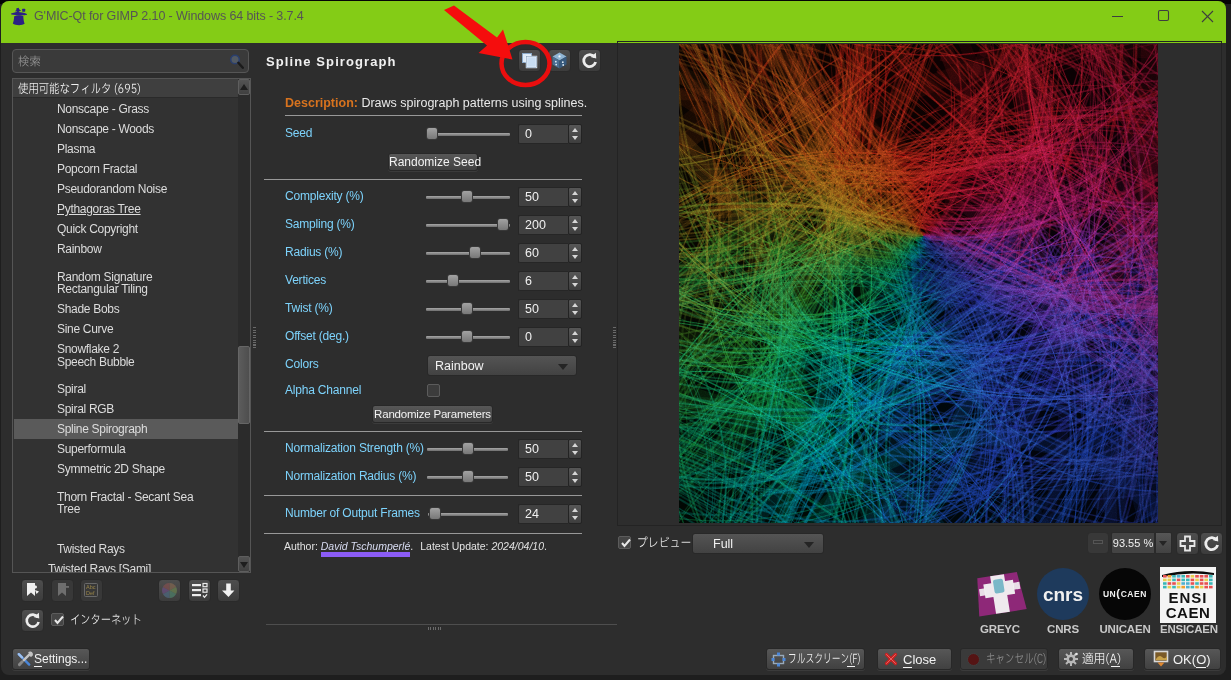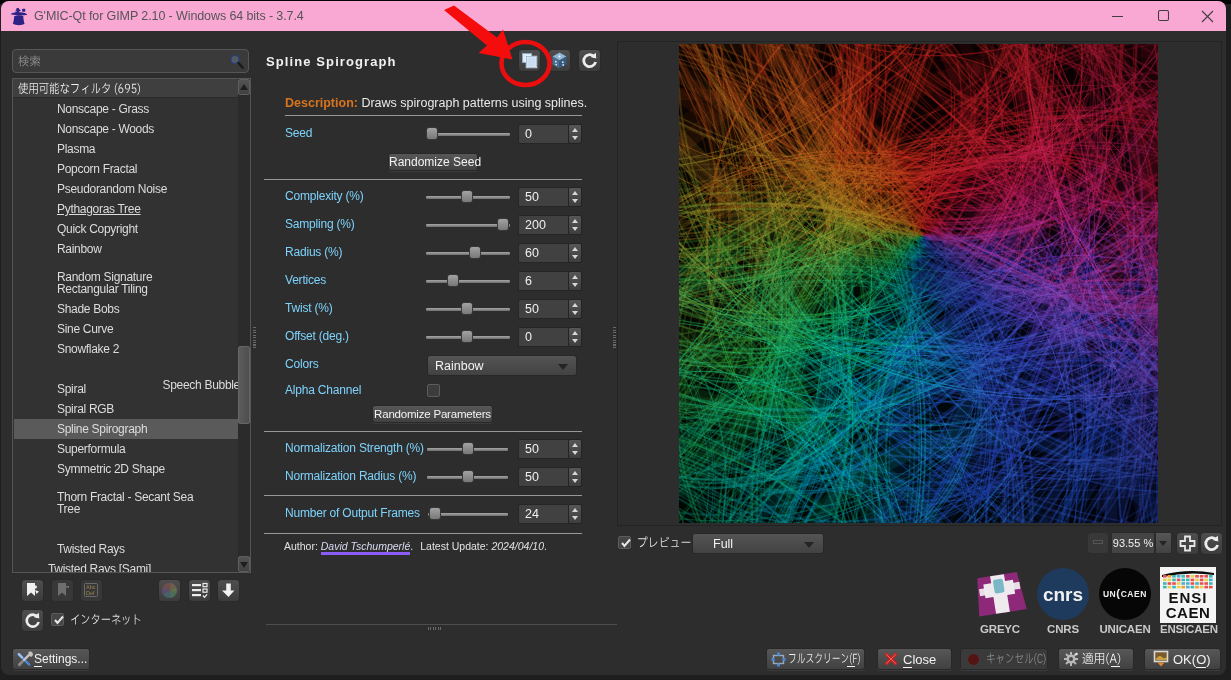--- a/index.html
+++ b/index.html
@@ -1,17 +1,17 @@
 <!DOCTYPE html>
 <html><head><meta charset="utf-8"><style>
 *{margin:0;padding:0;box-sizing:border-box}
 html,body{width:1231px;height:680px;background:#1e1e1e;font-family:"Liberation Sans",sans-serif;overflow:hidden}
 .ab{position:absolute}
 #win{position:absolute;left:1px;top:1px;width:1225px;height:674px;background:#2d2d2d;border-radius:8px;overflow:hidden}
-#tbar{position:absolute;left:0;top:0;width:100%;height:30px;background:#f9a8d4}
+#tbar{position:absolute;left:0;top:0;width:100%;height:42px;background:#84cc16}
 #tbar .t{position:absolute;left:33px;top:8px;font-size:12.5px;color:#555;letter-spacing:-0.1px}
 .lab{font-size:12px;color:#7dd3fc;white-space:nowrap;letter-spacing:-0.2px}
 .sep{position:absolute;height:1px;background:#989898}
 .track{position:absolute;height:3px;background:linear-gradient(#a8a8a8,#6e6e6e);border-radius:1px}
 .handle{position:absolute;width:12px;height:13px;background:linear-gradient(#a2a2a2,#787878);border:1px solid #383838;border-radius:3px}
 .spin{position:absolute;width:64px;height:20px}
 .spin .box{position:absolute;left:0;top:0;width:50px;height:20px;background:#414141;border:1px solid #262626;border-right:none;border-radius:2px 0 0 2px;color:#f0f0f0;font-size:12.5px;line-height:19px;padding-left:6px}
 .spin .ar{position:absolute;right:0;top:0;width:14px;height:20px;background:linear-gradient(#565656,#3e3e3e);border:1px solid #232323;border-radius:2px}
 .tri-u{position:absolute;left:2.5px;top:3px;width:0;height:0;border-left:3.5px solid transparent;border-right:3.5px solid transparent;border-bottom:4.5px solid #d6d6d6}
 .tri-d{position:absolute;left:2.5px;bottom:3px;width:0;height:0;border-left:3.5px solid transparent;border-right:3.5px solid transparent;border-top:4.5px solid #d6d6d6}
@@ -84,21 +84,21 @@
 <div class="row" style="left:1px;top:80px;">Popcorn Fractal</div>
 <div class="row" style="left:1px;top:100px;">Pseudorandom Noise</div>
 <div class="row" style="left:1px;top:120px;text-decoration:underline;">Pythagoras Tree</div>
 <div class="row" style="left:1px;top:140px;">Quick Copyright</div>
 <div class="row" style="left:1px;top:160px;">Rainbow</div>
 <div class="row" style="left:1px;top:188px;">Random Signature</div>
 <div class="row" style="left:1px;top:200px;">Rectangular Tiling</div>
 <div class="row" style="left:1px;top:220px;">Shade Bobs</div>
 <div class="row" style="left:1px;top:240px;">Sine Curve</div>
 <div class="row" style="left:1px;top:260px;">Snowflake 2</div>
-<div class="row" style="left:1px;top:296px;text-align:right;">Speech Bubble</div>
+<div class="row" style="left:1px;top:273px;">Speech Bubble</div>
 <div class="row" style="left:1px;top:300px;">Spiral</div>
 <div class="row" style="left:1px;top:320px;">Spiral RGB</div>
 <div class="row" style="left:1px;top:340px; background:#5a5a5a;">Spline Spirograph</div>
 <div class="row" style="left:1px;top:360px;">Superformula</div>
 <div class="row" style="left:1px;top:380px;">Symmetric 2D Shape</div>
 <div class="row" style="left:1px;top:400px;margin-top:8px;">Thorn Fractal - Secant Sea</div>
 <div class="row" style="left:1px;top:420px;">Tree</div>
 <div class="row" style="left:1px;top:460px;">Twisted Rays</div>
 <div class="row" style="left:1px;top:480px;padding-left:34px;">Twisted Rays [Sami]</div>
 </div>
@@ -305,21 +305,21 @@
 <div class="lab ab" style="left:284px;top:505px">Number of Output Frames</div>
     <div class="track" style="left:427px;top:512px;width:80px"></div>
     <div class="handle" style="left:428px;top:505.5px"></div>
     <div class="spin" style="left:517px;top:503px">
       <div class="box">24</div>
       <div class="ar">
         <div class="tri-u"></div>
         <div class="tri-d"></div>
       </div>
     </div>
-<div class="ab" style="left:283px;top:539px;font-size:10.5px;color:#e2e2e2;white-space:nowrap">Author: <i style="color:#d8dcf2;border-bottom:3px solid #8b5cf6">David Tschumperlé</i>.<span style="display:inline-block;width:7px"></span>Latest Update: <i>2024/04/10</i>.</div>
+<div class="ab" style="left:283px;top:539px;font-size:10.5px;color:#e2e2e2;white-space:nowrap">Author: <i style="color:#d8dcf2;border-bottom:5px solid #8b5cf6">David Tschumperlé</i>.<span style="display:inline-block;width:7px"></span>Latest Update: <i>2024/04/10</i>.</div>
 <div class="ab" style="left:265px;top:623px;width:351px;height:1px;background:#4e4e4e"></div>
 <div class="ab" style="left:427px;top:626px;width:14px;height:3px;background:repeating-linear-gradient(90deg,#6a6a6a 0 1px,transparent 1px 2.5px)"></div>
 <div class="ab" style="left:252px;top:326px;width:3px;height:22px;background:repeating-linear-gradient(#6a6a6a 0 1px,transparent 1px 2.5px)"></div>
 <div class="ab" style="left:612px;top:326px;width:3px;height:22px;background:repeating-linear-gradient(#6a6a6a 0 1px,transparent 1px 2.5px)"></div>
 <div class="ab" style="left:616px;top:40px;width:605px;height:485px;border:1px solid #232323"></div>
 <div class="ab" style="left:678px;top:43px;width:479px;height:479px;background:#000;isolation:isolate;overflow:hidden">
 <div class="ab" style="left:0;top:0;width:479px;height:479px;isolation:isolate;background:#000">
 <svg width="479" height="479" viewBox="0 0 479 479" style="position:absolute;left:0;top:0">
           <g fill="none" stroke="#fff">
             <path d="M582 642A486 486 0 0 1 326 -40" stroke-width="8.5" stroke-opacity="0.12"></path>

